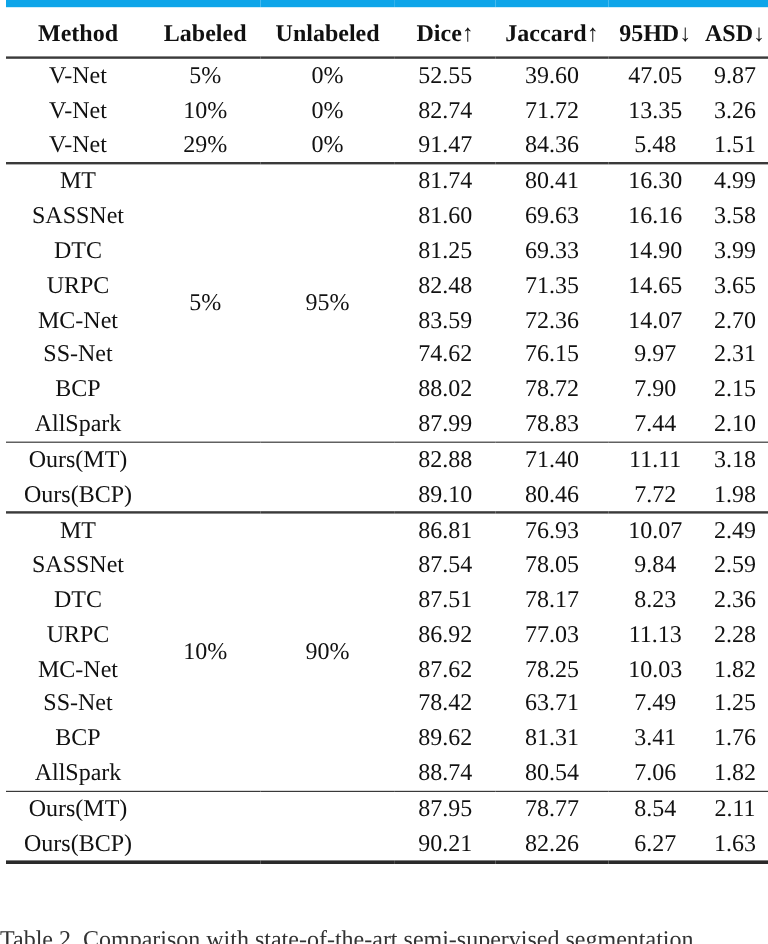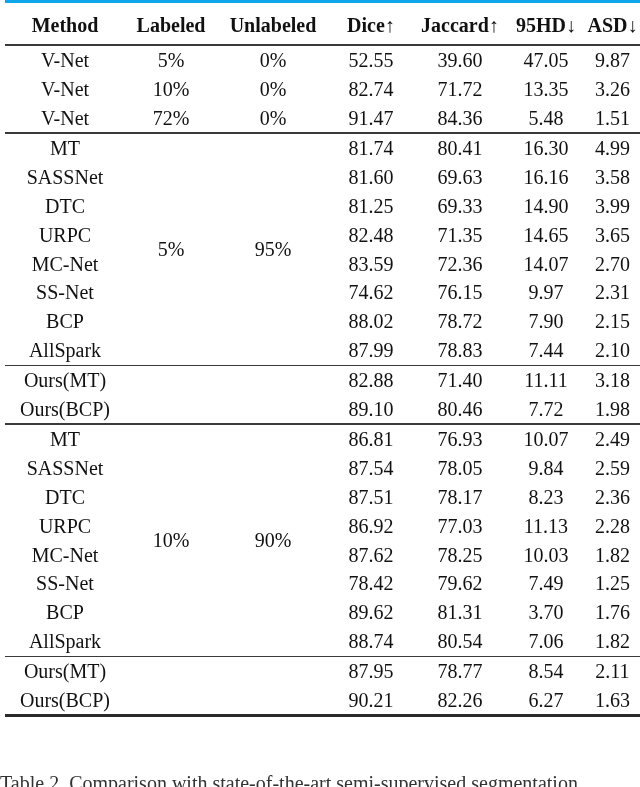--- a/index.html
+++ b/index.html
@@ -16,21 +16,21 @@
   col.c-method { width: 120px; }
   col.c-lab { width: 92px; }
   col.c-unlab { width: 112px; }
   col.c-dice { width: 84px; }
   col.c-jac { width: 94px; }
   col.c-hd { width: 78px; }
   col.c-asd { width: 55px; }
   th, td { padding: 0; text-align: center; white-space: nowrap; }
   thead th { font-weight: bold; height: 37px; font-size: 20px; }
   tbody td { height: 28.8px; line-height: 28.8px; }
-  .rule-top { border-top: 3px solid #0ea5e9; }
+  .rule-top { border-top: 6px solid #0ea5e9; }
   .rule-mid { border-top: 2px solid #3a3a3a; }
   .rule-thin { border-top: 1.5px solid #3a3a3a; }
   .rule-bottom { border-bottom: 3px solid #2a2a2a; }
   .bold { font-weight: normal; }
   .group-cell { vertical-align: middle; }
   .caption {
     position: absolute; left: 0; top: 772px; width: 640px;
     font-size: 20px; white-space: nowrap; color: #333;
   }
   thead tr th { padding-top: 4px; }
@@ -74,21 +74,21 @@
           <td>V-Net</td>
           <td>10%</td>
           <td>0%</td>
           <td>82.74</td>
           <td>71.72</td>
           <td>13.35</td>
           <td>3.26</td>
         </tr>
         <tr>
           <td>V-Net</td>
-          <td>72%</td>
+          <td>29%</td>
           <td>0%</td>
           <td>91.47</td>
           <td>84.36</td>
           <td>5.48</td>
           <td>1.51</td>
         </tr>
         <tr class="rule-mid">
           <td>MT</td>
           <td class="group-cell" rowspan="8">5%</td>
           <td class="group-cell" rowspan="8">95%</td>
@@ -197,29 +197,29 @@
         <tr>
           <td>MC-Net</td>
           <td>87.62</td>
           <td>78.25</td>
           <td>10.03</td>
           <td>1.82</td>
         </tr>
         <tr>
           <td>SS-Net</td>
           <td>78.42</td>
-          <td>79.62</td>
+          <td>63.71</td>
           <td>7.49</td>
           <td>1.25</td>
         </tr>
         <tr>
           <td>BCP</td>
           <td>89.62</td>
           <td>81.31</td>
-          <td>3.70</td>
+          <td>3.41</td>
           <td>1.76</td>
         </tr>
         <tr>
           <td>AllSpark</td>
           <td>88.74</td>
           <td>80.54</td>
           <td>7.06</td>
           <td>1.82</td>
         </tr>
         <tr class="rule-thin">

